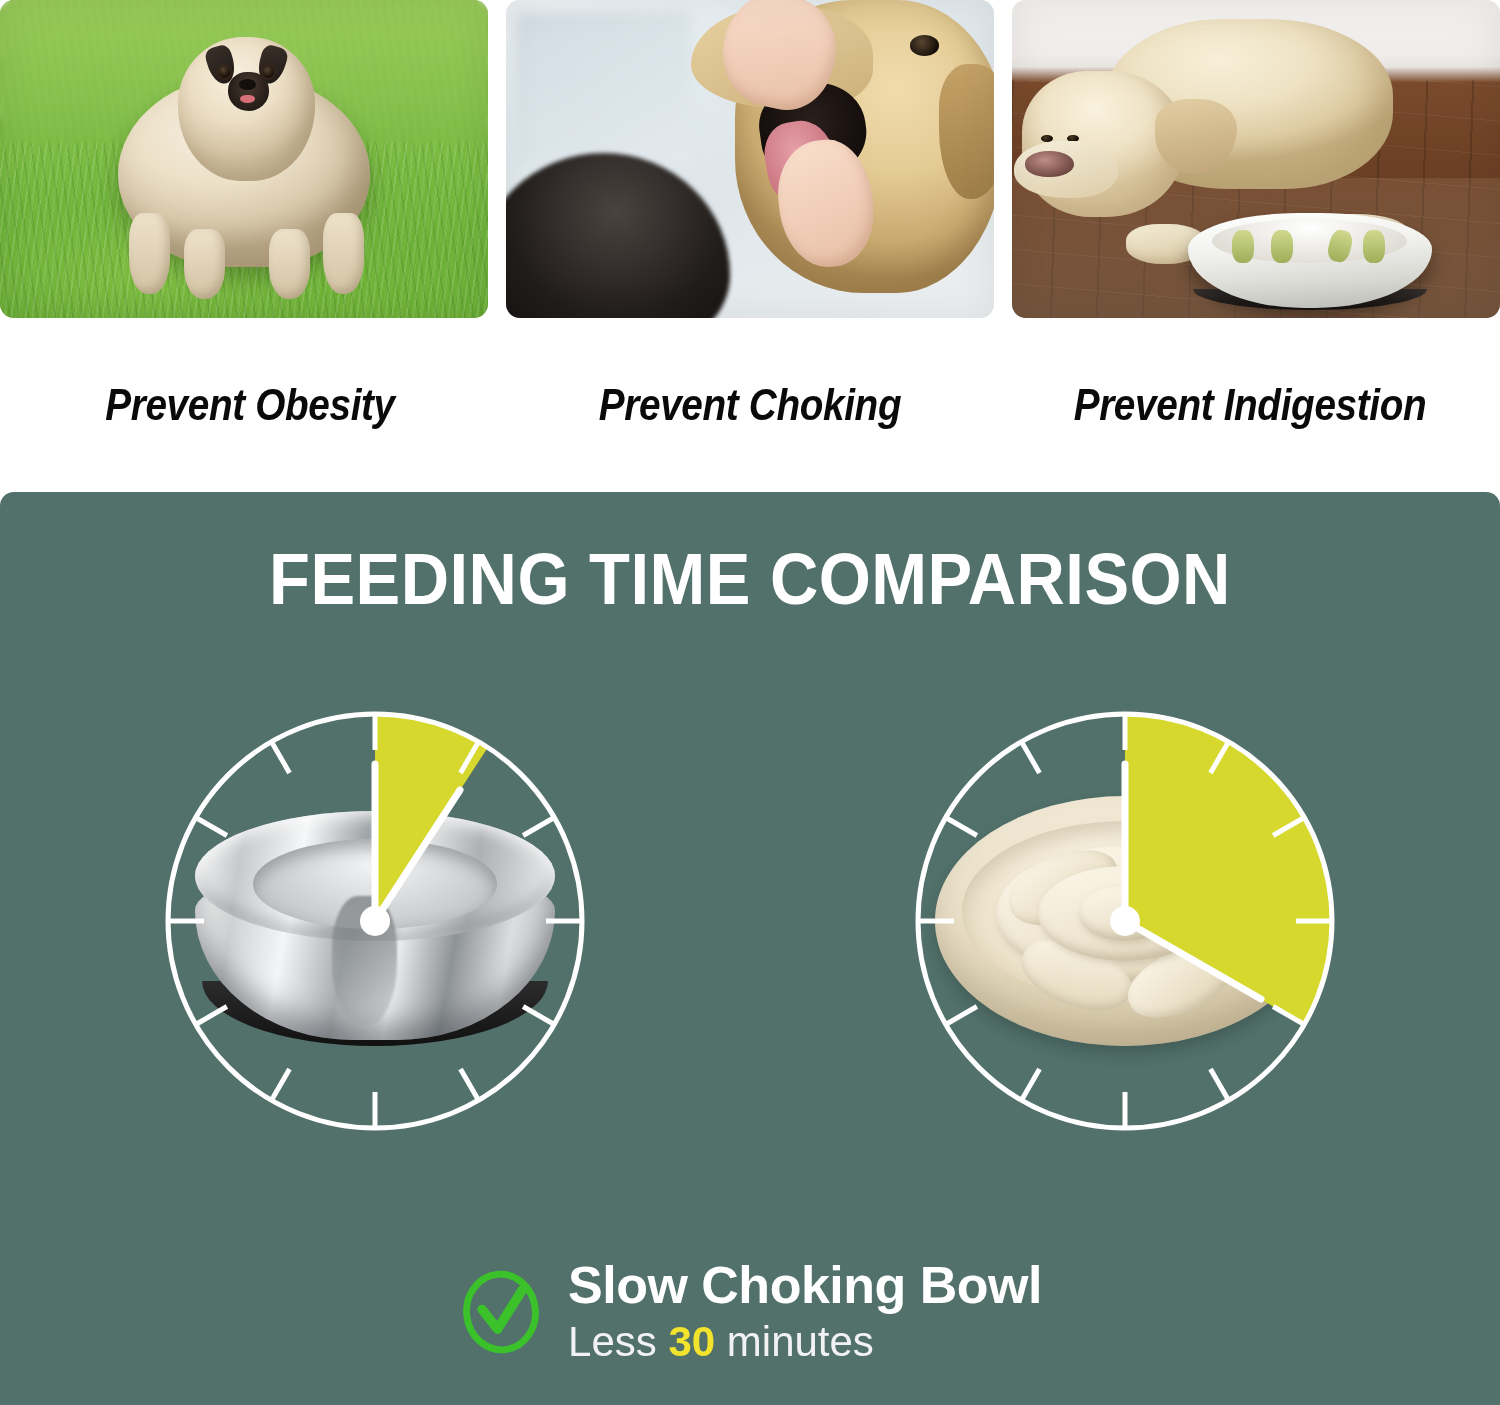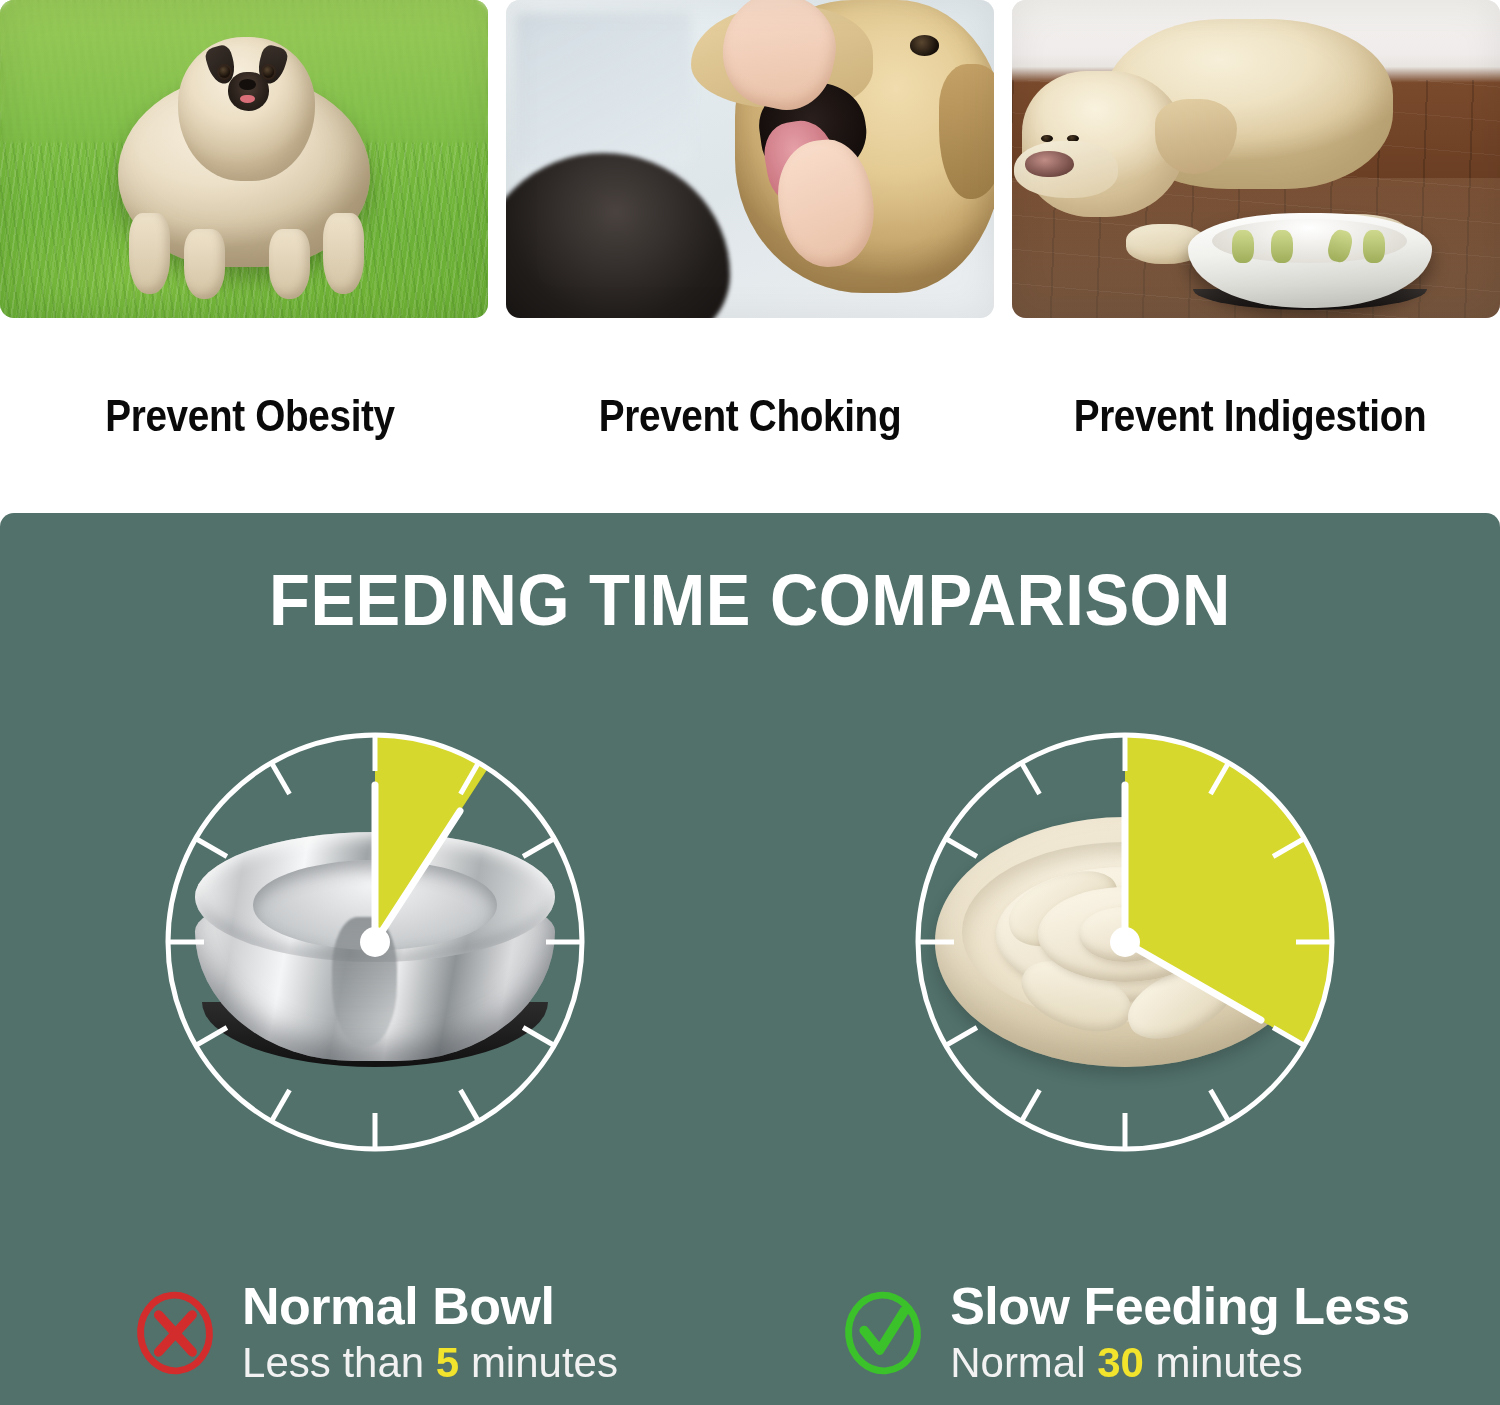--- a/index.html
+++ b/index.html
@@ -177,22 +177,23 @@
     background: linear-gradient(180deg,#cfd98e,#9fae5a); }
   .bowl-food.f1 { left:18%; } .bowl-food.f2 { left:34%; }
   .bowl-food.f3 { left:58%; transform: rotate(14deg); } .bowl-food.f4 { left:72%; }
 
   .photo-vignette { position:absolute; inset:0; pointer-events:none;
     box-shadow: inset 0 0 40px rgba(0,0,0,.07); border-radius:14px; }
 
   
   .captions-row {
     display: flex;
-    height: 195px;
+    height: 174px;
     align-items: center;
+    font-style: italic;
   }
   .caption {
     flex: 1 1 0;
     text-align: center;
     font-size: 44px;
     font-weight: 700;
     color: #0a0a0a;
     letter-spacing: -0.4px;
     transform: scaleX(0.88);
   }
@@ -457,37 +458,26 @@
           <line x1="219" y1="219" x2="355" y2="297" stroke="#ffffff" stroke-width="7" stroke-linecap="round"></line>
           <circle cx="219" cy="219" r="15" fill="#ffffff"></circle>
         </svg>
       </div>
     </div>
 
   </div>
 
   <div class="results">
 
-    <div class="result">
-      <svg class="result-icon" viewBox="0 0 100 100">
-        <ellipse cx="50" cy="50" rx="40" ry="44" fill="none" stroke="#D32C2C" stroke-width="8" stroke-linecap="round" transform="rotate(-6 50 50)"></ellipse>
-        <path d="M31 29 L70 72" stroke="#D32C2C" stroke-width="11" stroke-linecap="round" fill="none"></path>
-        <path d="M70 29 L31 72" stroke="#D32C2C" stroke-width="11" stroke-linecap="round" fill="none"></path>
-      </svg>
-      <div class="result-text">
-        <div class="result-title">Normal Bowl</div>
-        <div class="result-sub"><span>Less than </span><span class="hl">5</span><span> minutes</span></div>
-      </div>
-    </div>
 
     <div class="result">
       <svg class="result-icon" viewBox="0 0 100 100">
         <ellipse cx="50" cy="50" rx="40" ry="44" fill="none" stroke="#3BC22B" stroke-width="8" stroke-linecap="round" transform="rotate(-6 50 50)"></ellipse>
         <path d="M28 47 L46 70 L75 24" stroke="#3BC22B" stroke-width="11" stroke-linecap="round" stroke-linejoin="round" fill="none"></path>
       </svg>
       <div class="result-text">
-        <div class="result-title">Slow Feeding Less</div>
-        <div class="result-sub"><span>Normal </span><span class="hl">30</span><span> minutes</span></div>
+        <div class="result-title">Slow Choking Bowl</div>
+        <div class="result-sub"><span>Less </span><span class="hl">30</span><span> minutes</span></div>
       </div>
     </div>
 
   </div>
 </div>
 
 </body></html>

